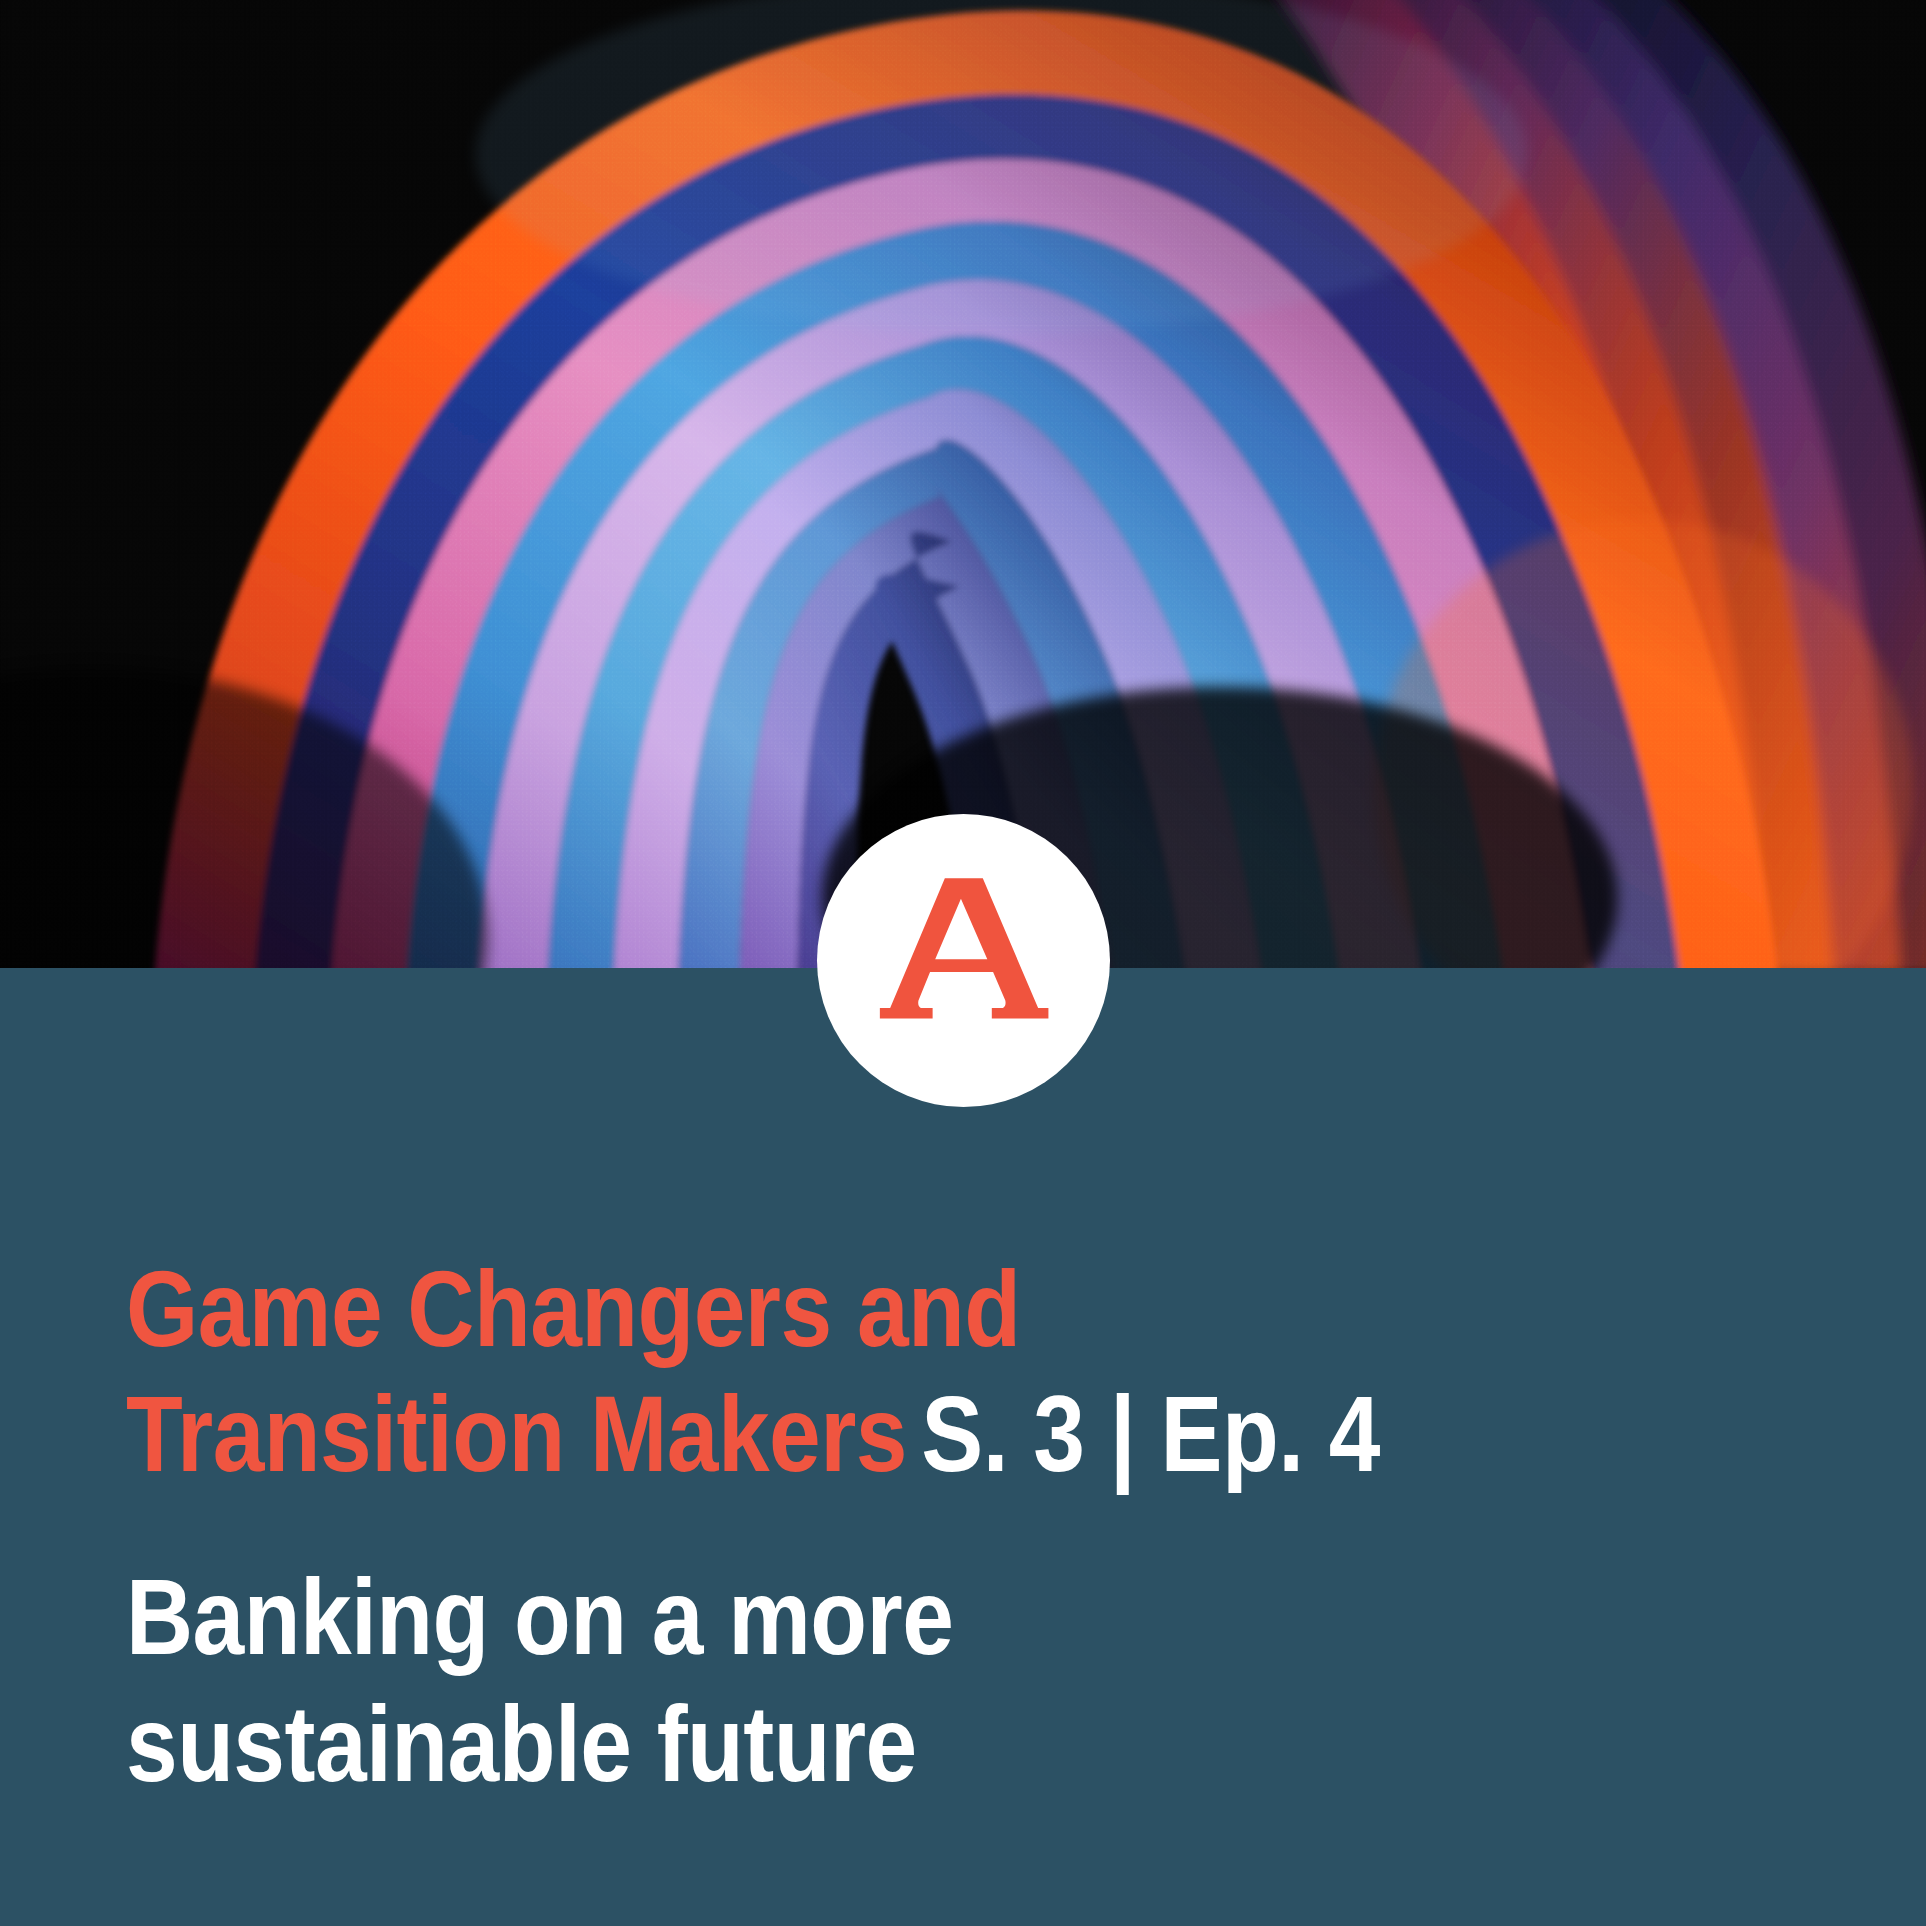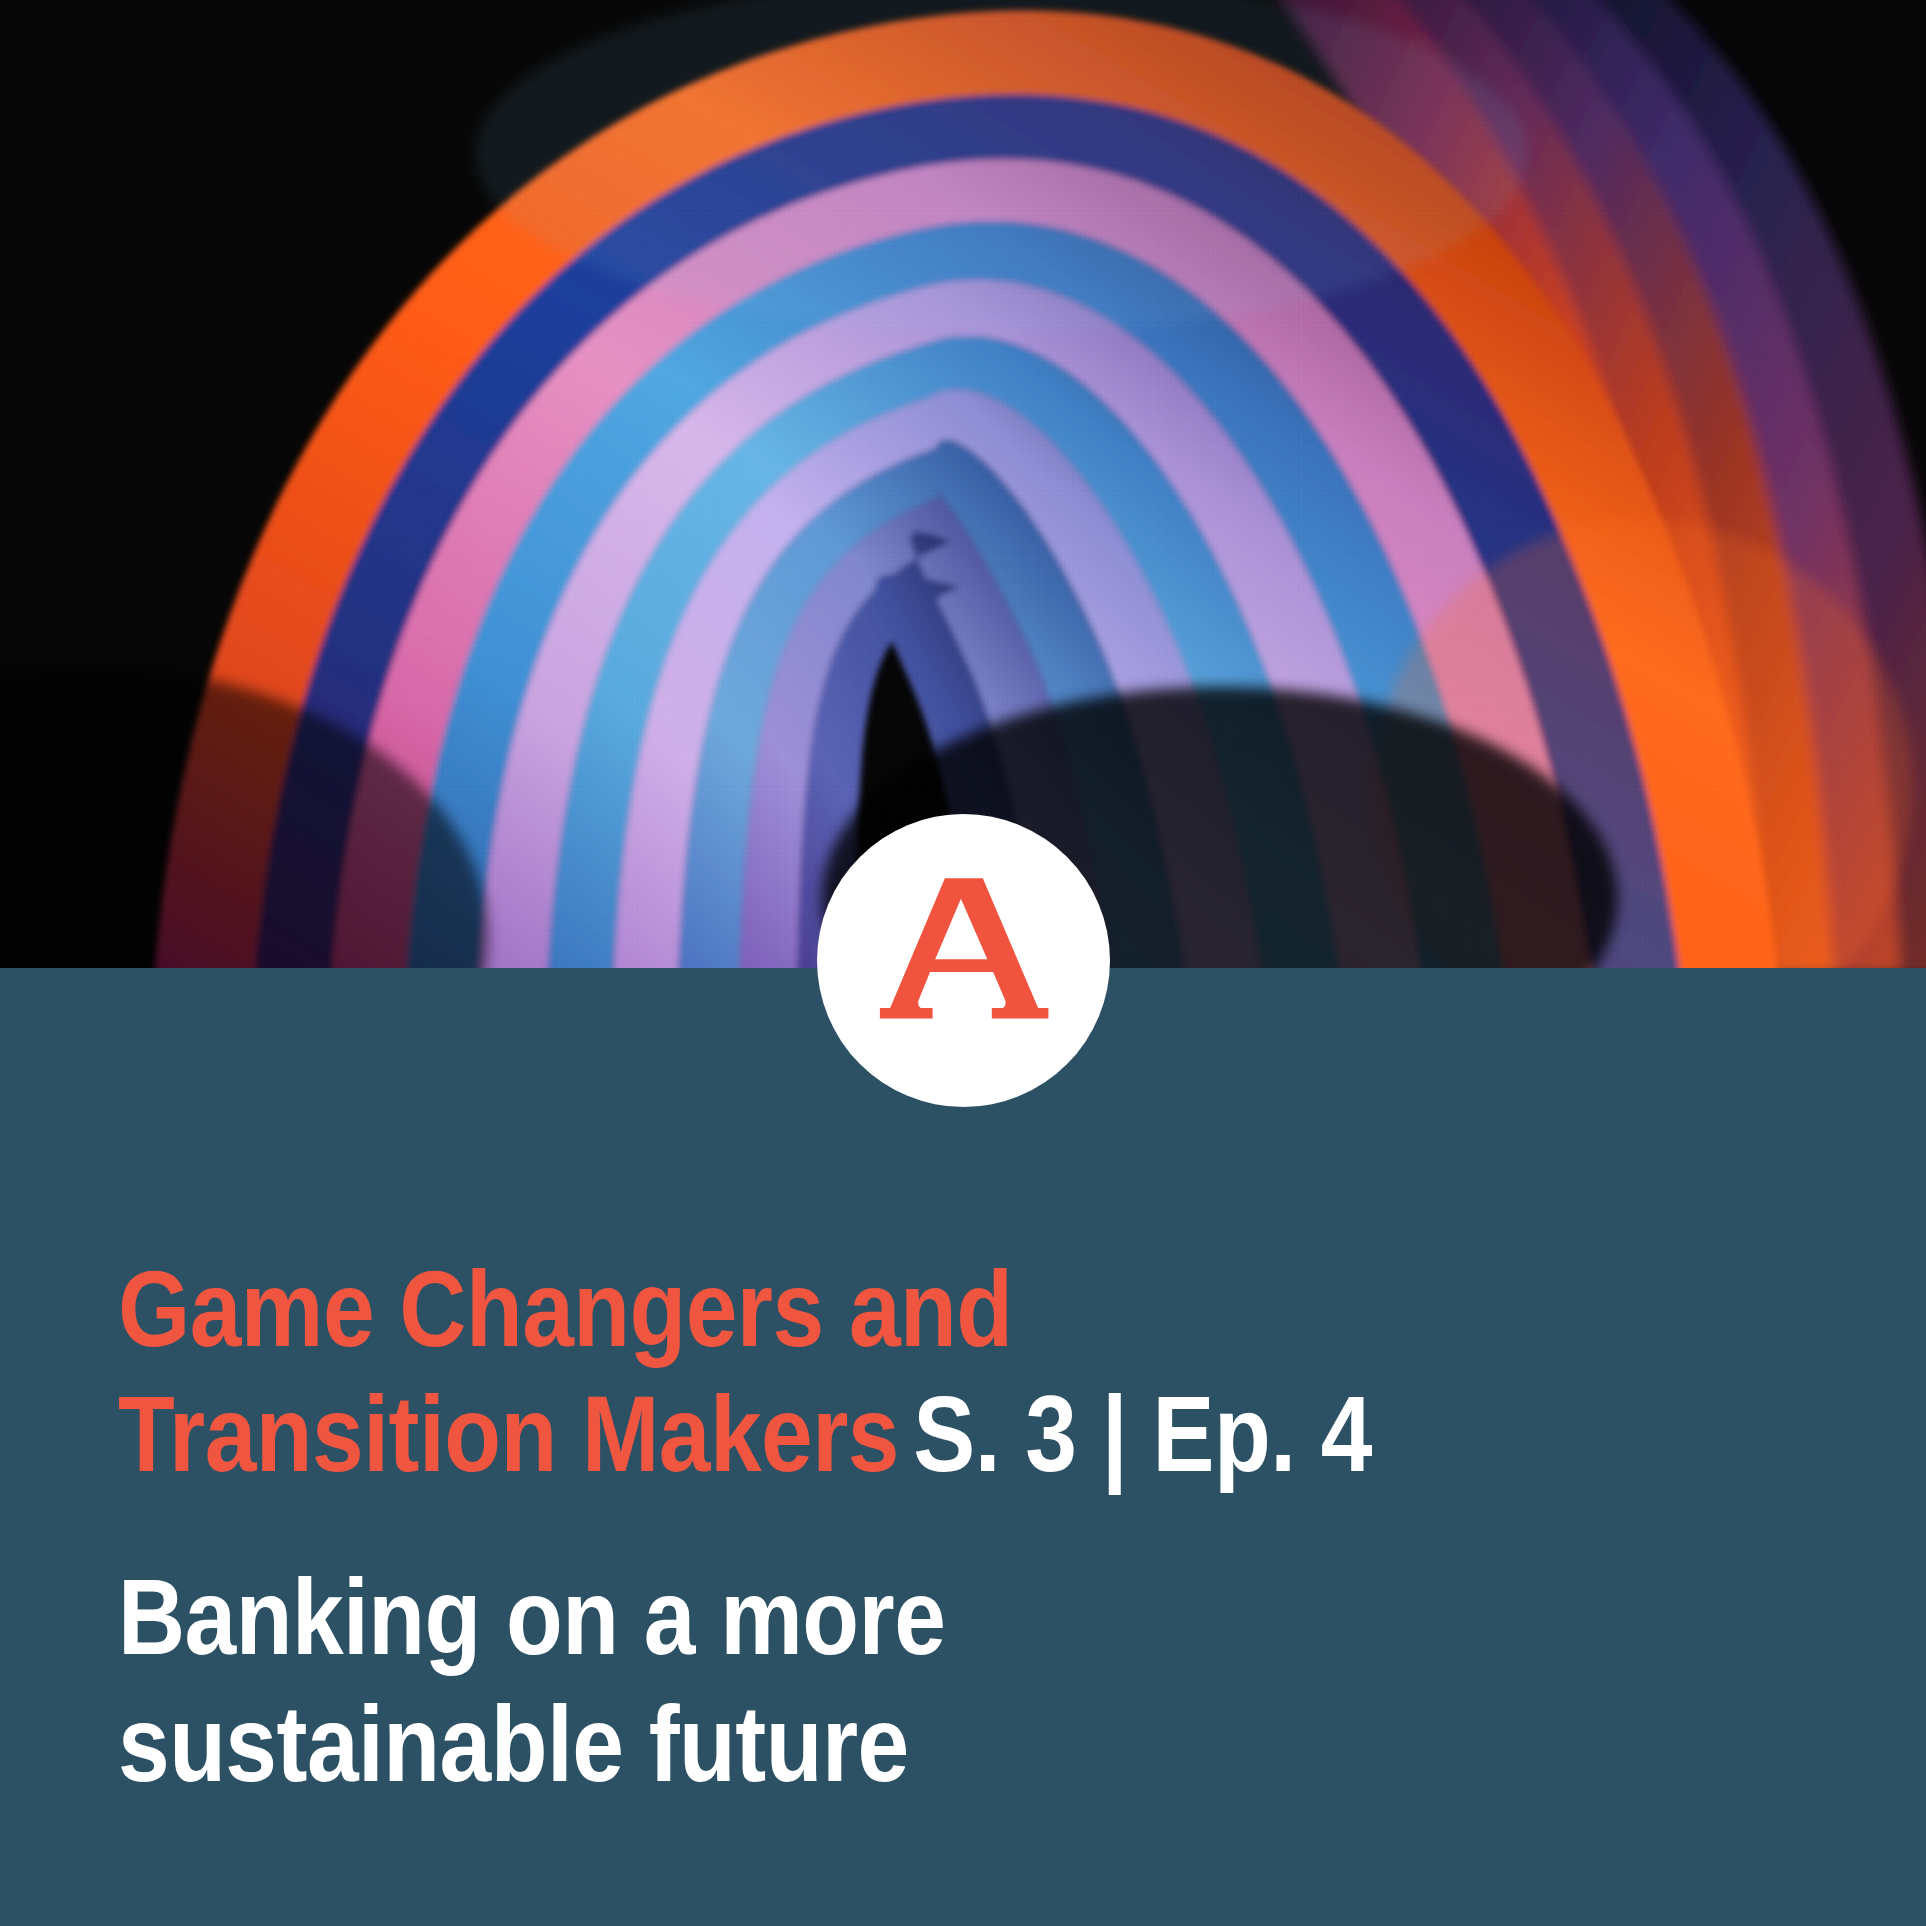--- a/index.html
+++ b/index.html
@@ -65,21 +65,21 @@
     display: flex;
     align-items: center;
     justify-content: center;
     z-index: 5;
   }
   #logo svg { display: block; }
 
   
   #textblock {
     position: absolute;
-    left: 118px;
+    left: 126px;
     top: 1246px;
     width: 1682px;
     z-index: 6;
   }
   .title-line {
     font-family: "Liberation Sans Narrow", "Liberation Sans", sans-serif;
     font-weight: bold;
     font-size: 108px;
     line-height: 1.16;
     letter-spacing: -0.6px;

